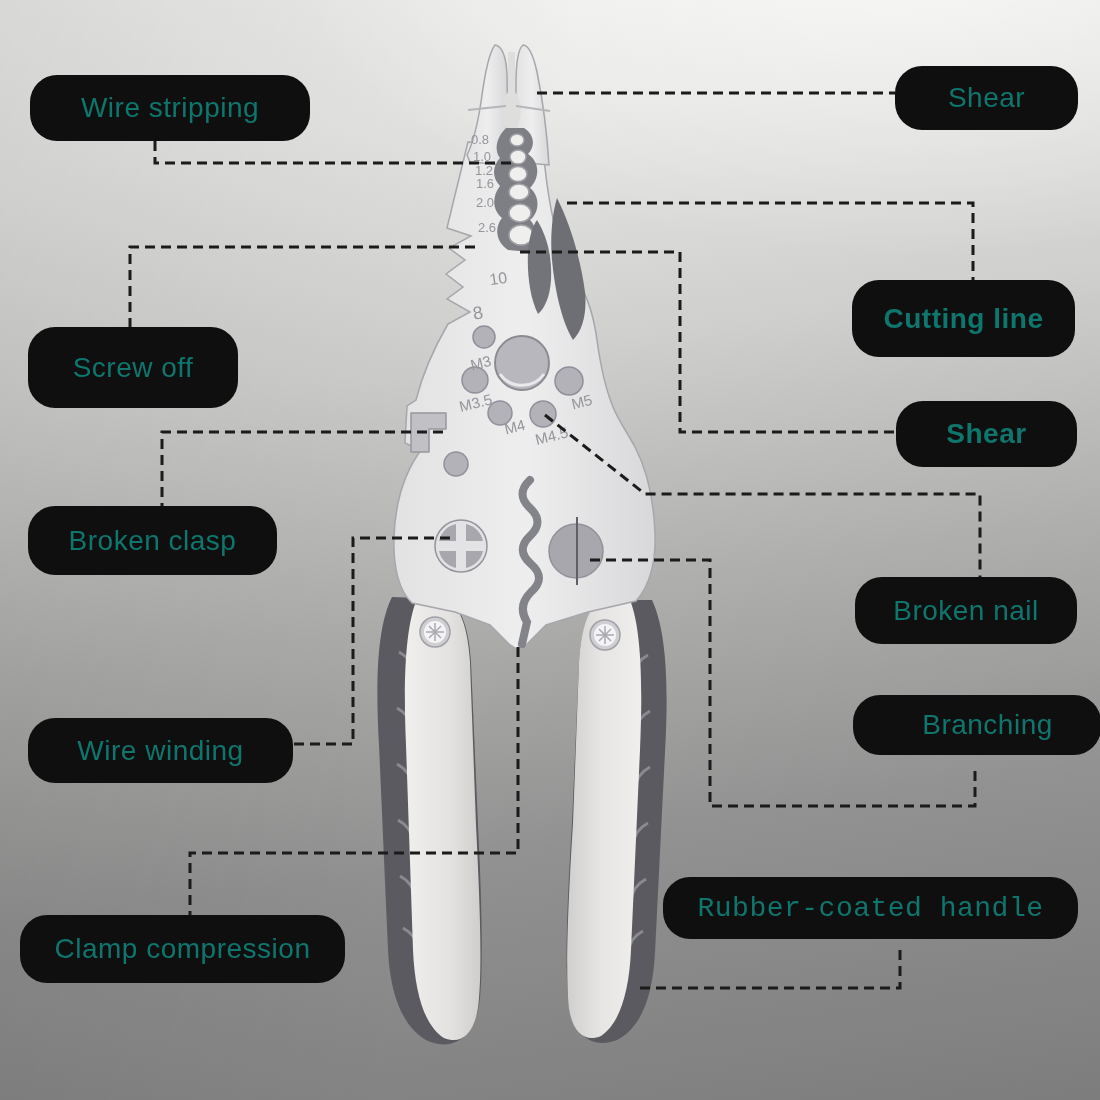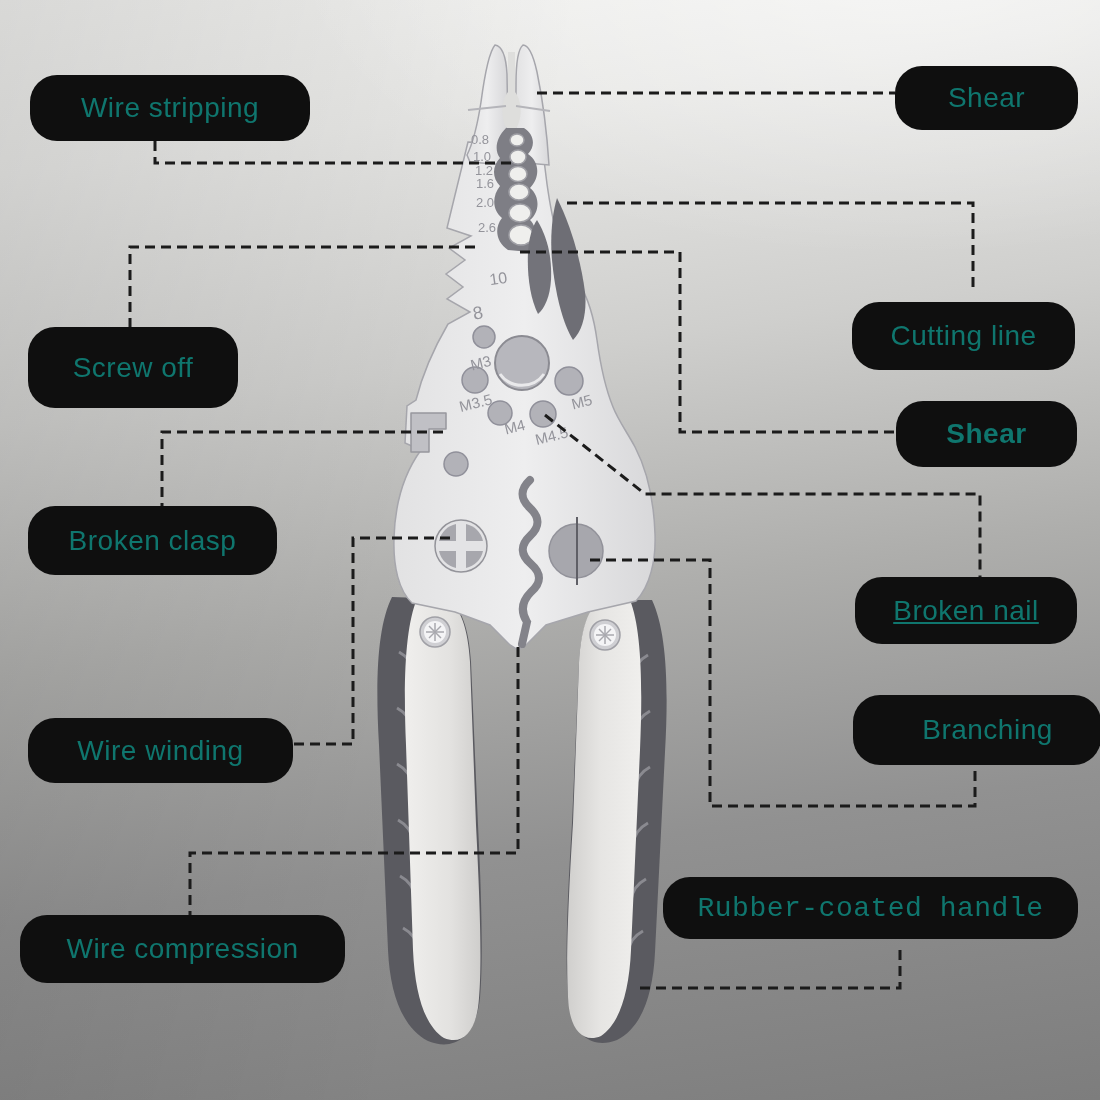--- a/index.html
+++ b/index.html
@@ -12,26 +12,26 @@
     font-family:"Liberation Sans", sans-serif;
   }
   .pill{
     position:absolute;background:#0f0f0f;color:#0f766e;
     border-radius:27px;display:flex;align-items:center;justify-content:center;
     font-size:28px;font-weight:400;letter-spacing:.5px;white-space:nowrap;
   }
   .p-wire-stripping{left:30px;top:75px;width:280px;height:66px;}
   .p-clamp{left:895px;top:66px;width:183px;height:64px;}
   .p-screw-off{left:28px;top:327px;width:210px;height:81px;}
-  .p-cutting-line{left:852px;top:302px;width:223px;height:68px;}
+  .p-cutting-line{left:852px;top:280px;width:223px;height:77px;font-weight:bold;}
   .p-shear{left:896px;top:401px;width:181px;height:66px;font-weight:bold;}
   .p-metal-clasp{left:28px;top:506px;width:249px;height:69px;}
-  .p-broken-nail{left:855px;top:577px;width:222px;height:67px;text-decoration:underline;}
+  .p-broken-nail{left:855px;top:577px;width:222px;height:67px;}
   .p-wire-winding{left:28px;top:718px;width:265px;height:65px;}
-  .p-branching{left:853px;top:695px;width:227px;height:70px;padding-left:21px;}
+  .p-branching{left:853px;top:695px;width:227px;height:60px;padding-left:21px;}
   .p-wire-compression{left:20px;top:915px;width:325px;height:68px;}
   .p-rubber-coated-handle{left:663px;top:877px;width:415px;height:62px;font-family:Liberation Mono, monospace;}
   svg{position:absolute;left:0;top:0;}
   .leader{fill:none;stroke:#1b1b1b;stroke-width:3;stroke-dasharray:10 6;}
   .engrave{fill:#94949b;font-family:"Liberation Sans",sans-serif;}
   .g13{font-size:13px;} .g16{font-size:16px;} .g18{font-size:18px;} .g15{font-size:15px;}
 </style>
 </head>
 <body>
 
@@ -220,19 +220,19 @@
   <div class="pill p-broken-nail">
       <span>Broken nail</span>
     </div>
   <div class="pill p-wire-winding">
       <span>Wire winding</span>
     </div>
   <div class="pill p-branching">
       <span>Branching</span>
     </div>
   <div class="pill p-wire-compression">
-      <span>Wire compression</span>
+      <span>Clamp compression</span>
     </div>
   <div class="pill p-rubber-coated-handle">
       <span>Rubber-coated handle</span>
     </div>
 
 </div>
 
 </body></html>

